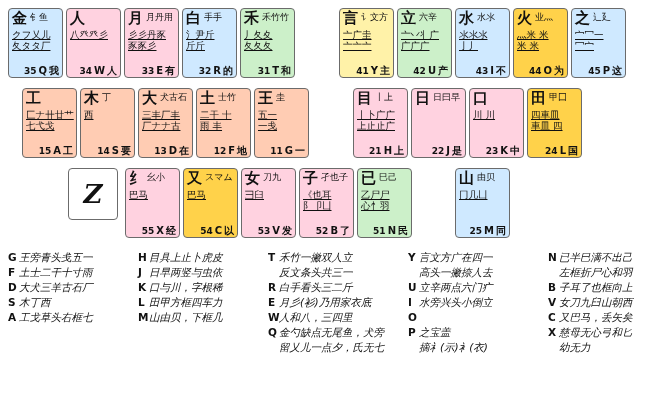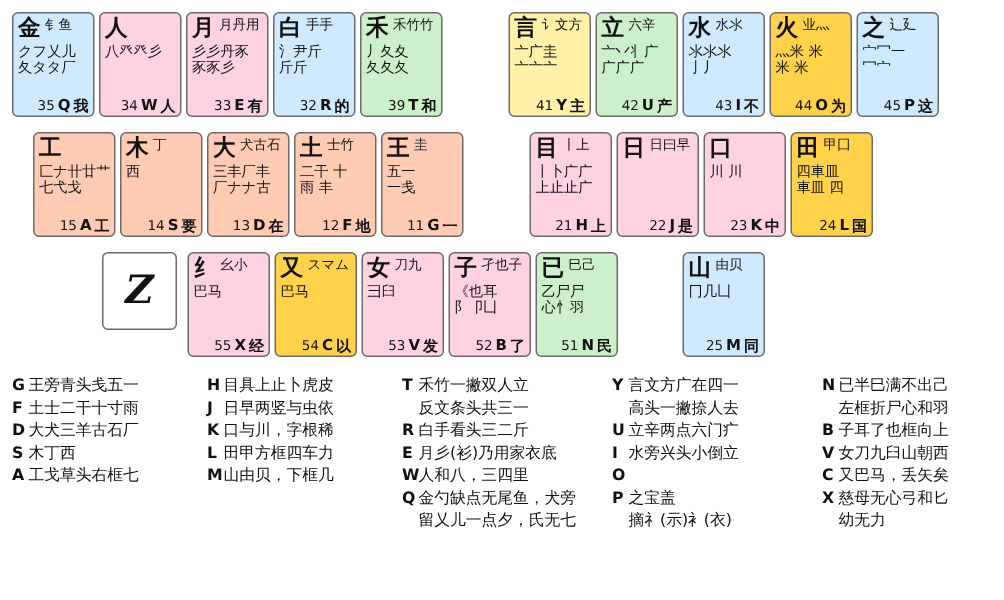--- a/index.html
+++ b/index.html
@@ -41,35 +41,36 @@
     padding-top:2px;
     white-space:nowrap;
   }
   .key .rows{
     padding:0 3px;
     font-size:9.5px;
     line-height:11px;
     color:#111;
     letter-spacing:0px;
     white-space:nowrap;
+    text-decoration:underline;
   }
   .key .foot{
     position:absolute;
     bottom:0;left:0;right:0;
     height:13px;
     display:flex;
     align-items:center;
     justify-content:flex-end;
     padding:0 3px 0 3px;
     font-size:9px;
     font-weight:bold;
     color:#111;
     box-sizing:border-box;
   }
-  .key .foot .num{font-size:9px;font-weight:normal;margin-left:20px;}
+  .key .foot .num{font-size:9px;font-weight:bold;margin-left:20px;}
   .key .foot .lt{font-size:10px;font-weight:bold;margin:0 2px;}
   .key .foot .cn{font-size:10px;font-weight:bold;}
   .key .foot .spacer{flex:1;}
 
   
   .zkey{
     position:absolute;
     border:1px solid #6b6b6b;
     border-radius:4px;
     background:#ffffff;
@@ -94,21 +95,21 @@
     align-items:flex-start;
     line-height:15px;
     white-space:nowrap;
   }
   .legrow .k{
     font-weight:bold;
     width:11px;
     flex:0 0 11px;
     font-size:10.5px;
   }
-  .legrow .t{font-size:10.5px;}
+  .legrow .t{font-size:10.5px;font-style:italic;}
   .legrow.cont .k{visibility:hidden;}
 </style>
 </head>
 <body>
 
 <div id="chart">
   <div id="keys-layer">
       <div class="key" style="left: 8px; top: 8px; width: 55px; height: 70px; background: rgb(207, 233, 255);">
         <div class="top">
           <span class="big">金</span>
@@ -176,21 +177,21 @@
         <div class="top">
           <span class="big">禾</span>
           <span class="sub">禾竹竹</span>
         </div>
         <div class="rows">
           <div>丿夂夊</div>
           <div>夂夂夂</div>
         </div>
         <div class="foot">
           <span class="spacer"></span>
-          <span class="num">39</span>
+          <span class="num">31</span>
           <span class="lt">T</span>
           <span class="cn">和</span>
         </div>
       </div>
       <div class="key" style="left: 339px; top: 8px; width: 55px; height: 70px; background: rgb(255, 242, 168);">
         <div class="top">
           <span class="big">言</span>
           <span class="sub">讠文方</span>
         </div>
         <div class="rows">

